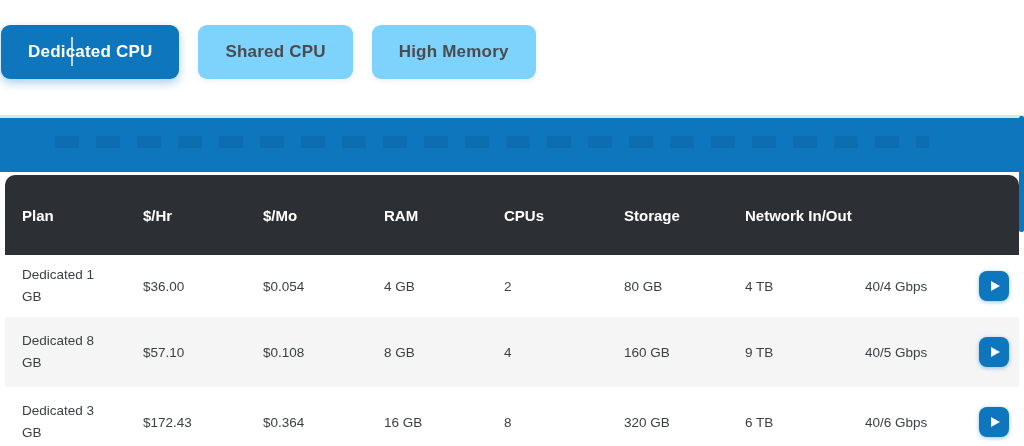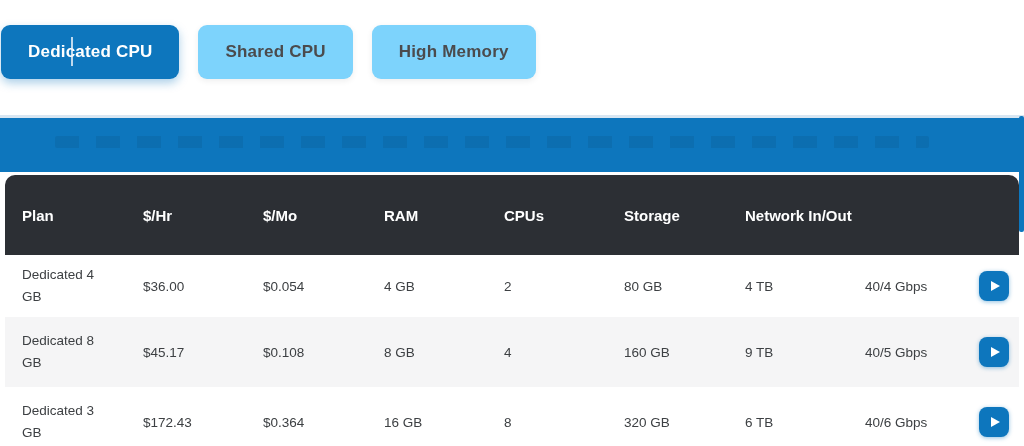--- a/index.html
+++ b/index.html
@@ -108,36 +108,36 @@
       <div class="th">$/Hr</div>
       <div class="th">$/Mo</div>
       <div class="th">RAM</div>
       <div class="th">CPUs</div>
       <div class="th">Storage</div>
       <div class="th">Network In/Out</div>
       <div class="th"></div>
     </div>
     <div class="tbody">
   <div class="row">
-    <div class="cell plan">Dedicated 4 GB</div>
+    <div class="cell plan">Dedicated 1 GB</div>
     <div class="cell">$36.00</div>
     <div class="cell">$0.054</div>
     <div class="cell">4 GB</div>
     <div class="cell">2</div>
     <div class="cell">80 GB</div>
     <div class="cell">4 TB</div>
     <div class="cell">40/4 Gbps</div>
     <button class="row-btn">
       <span class="play-tri"></span>
     </button>
   </div>
 
   <div class="row">
     <div class="cell plan">Dedicated 8 GB</div>
-    <div class="cell">$45.17</div>
+    <div class="cell">$57.10</div>
     <div class="cell">$0.108</div>
     <div class="cell">8 GB</div>
     <div class="cell">4</div>
     <div class="cell">160 GB</div>
     <div class="cell">9 TB</div>
     <div class="cell">40/5 Gbps</div>
     <button class="row-btn">
       <span class="play-tri"></span>
     </button>
   </div>

